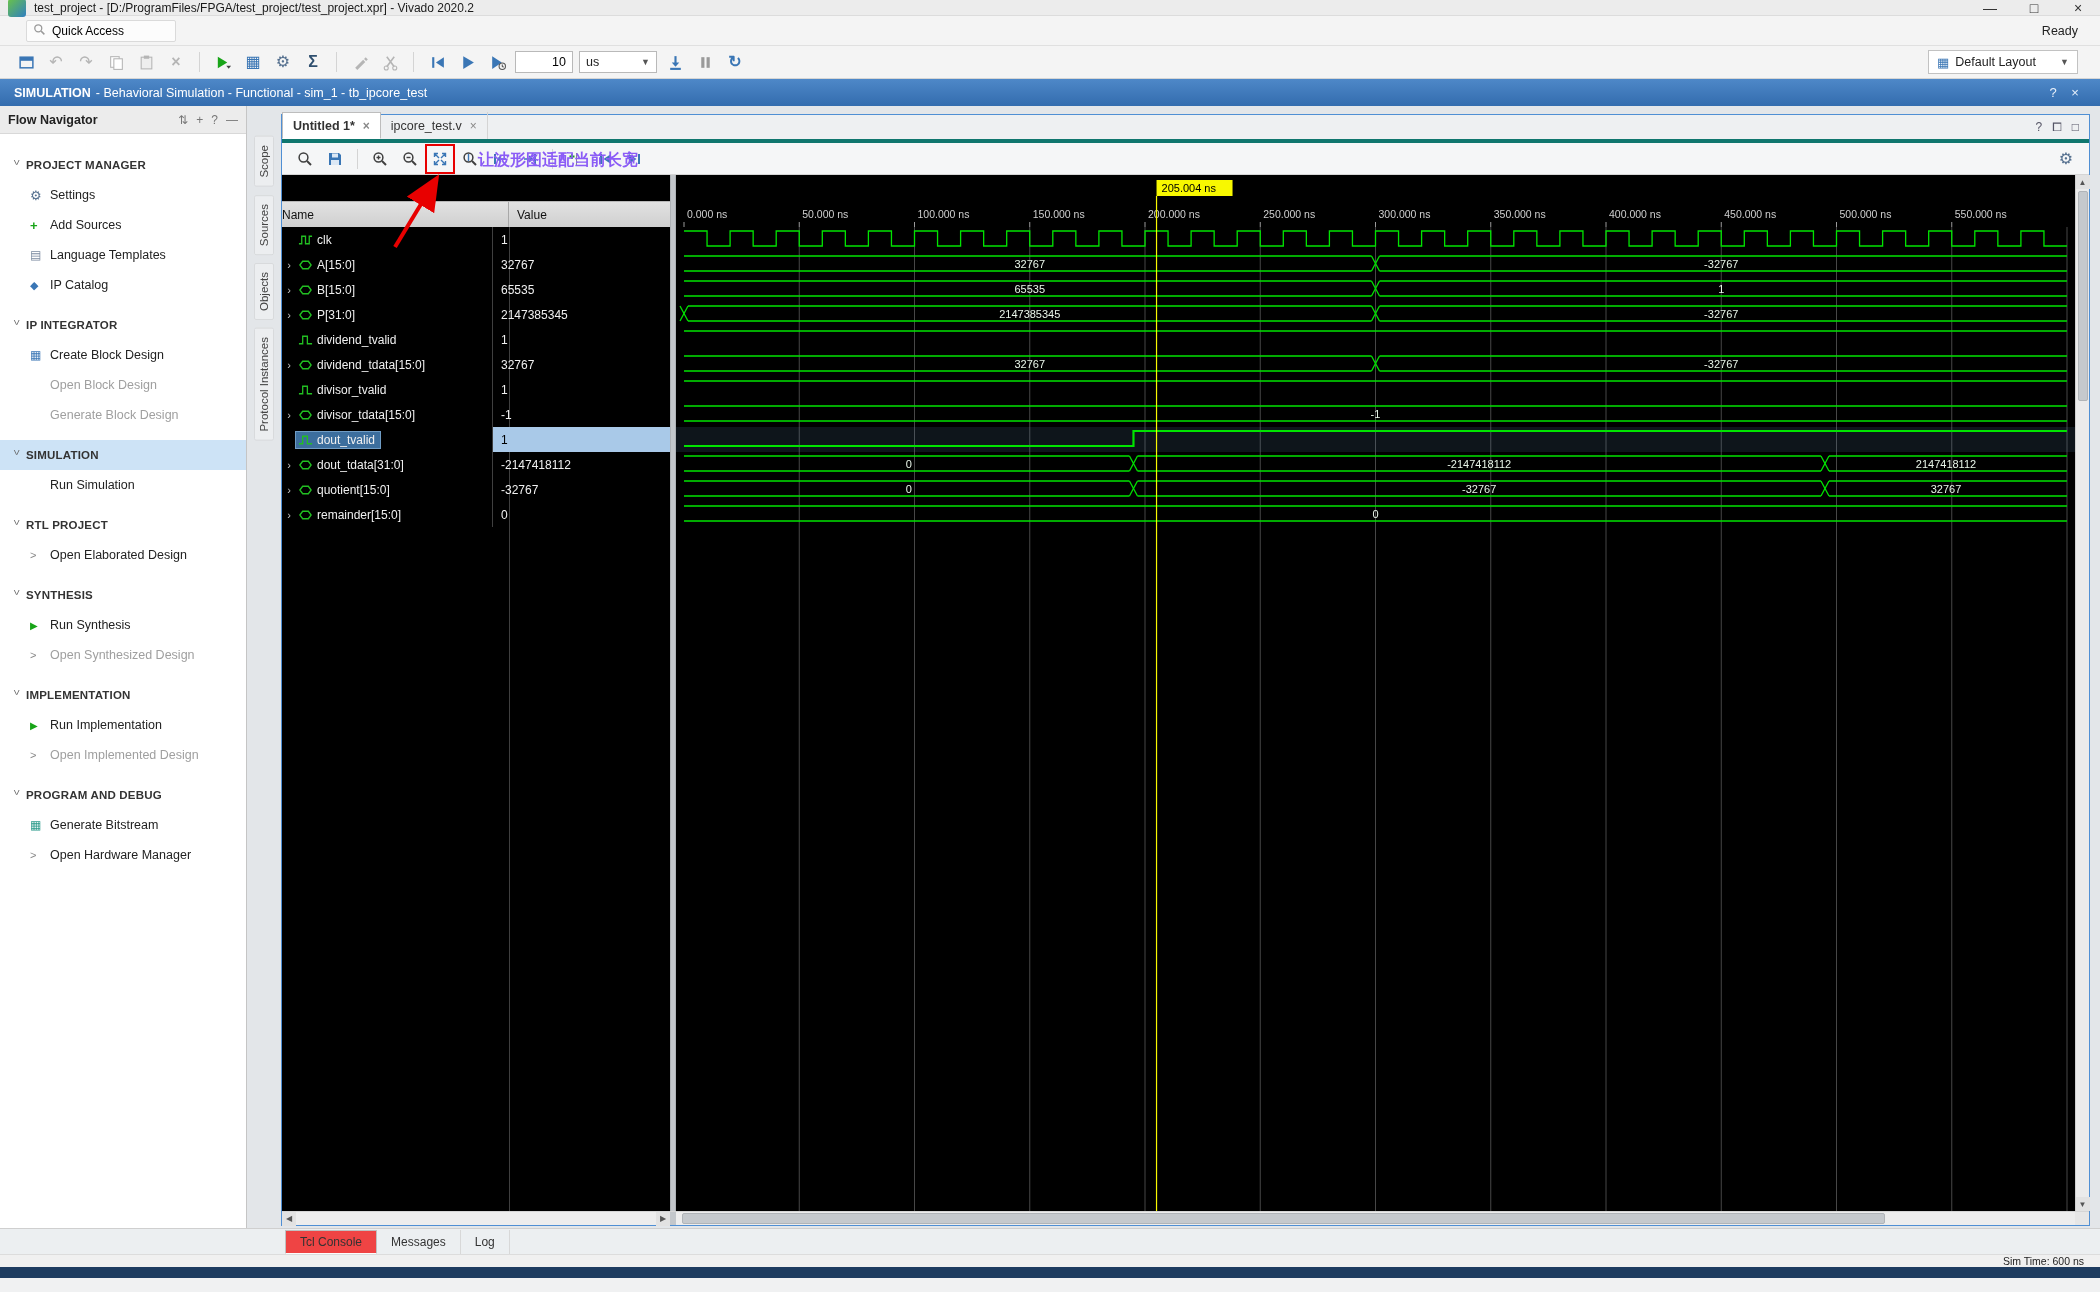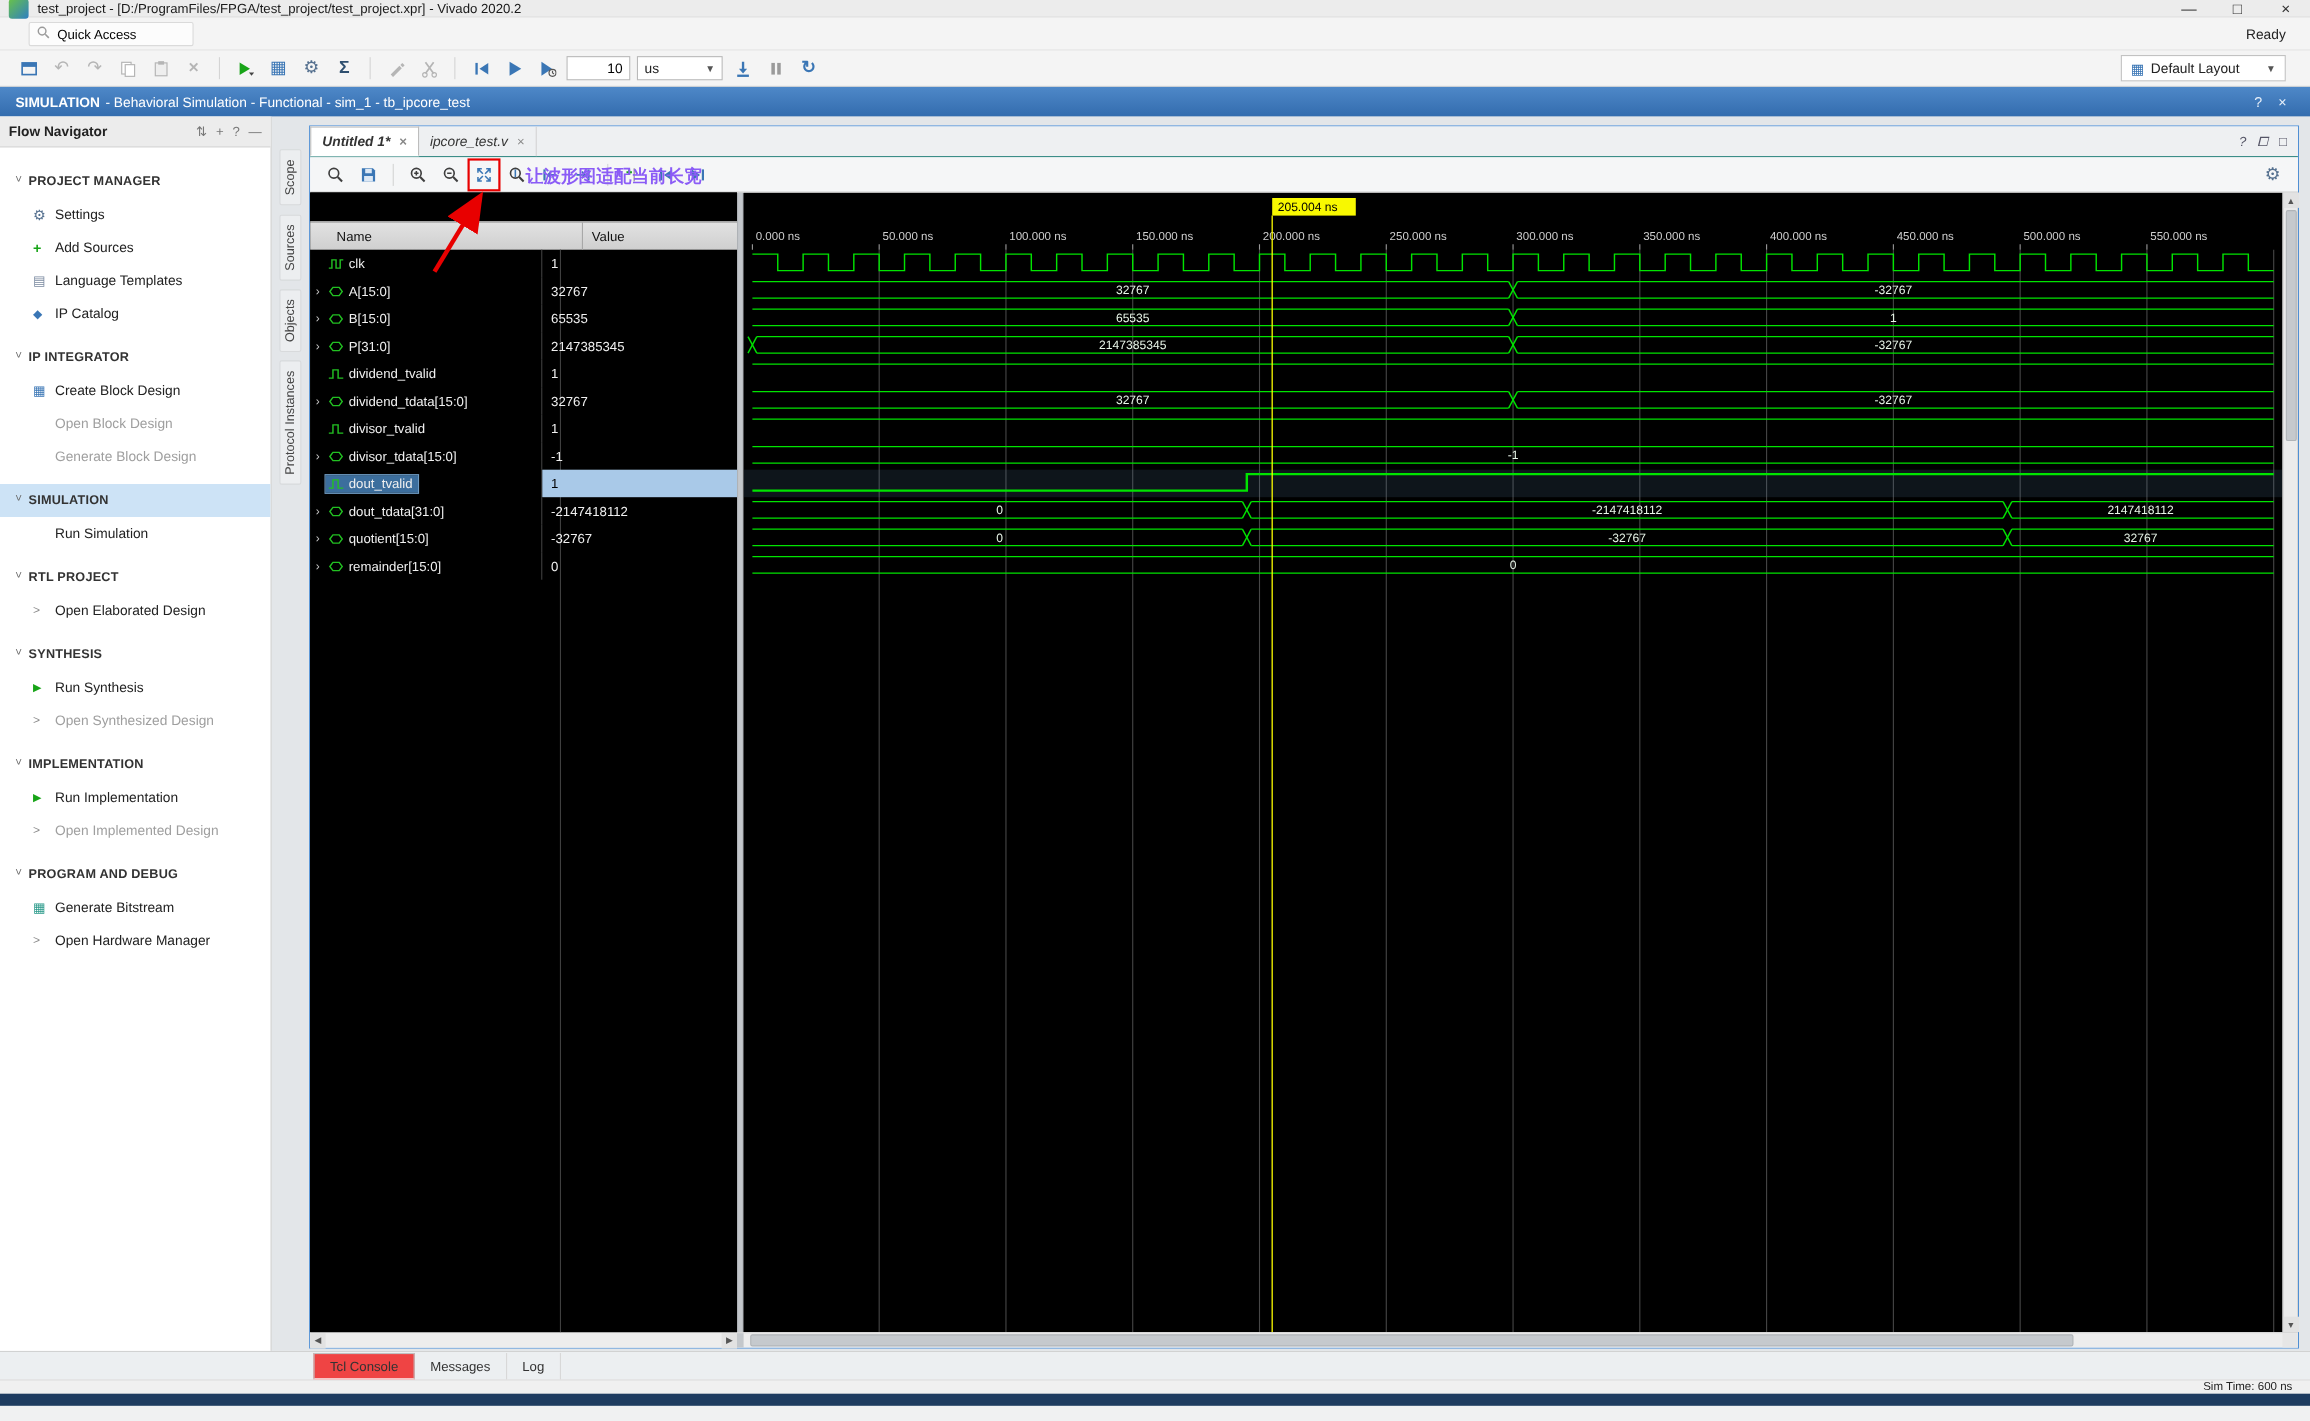--- a/index.html
+++ b/index.html
@@ -62,41 +62,41 @@
   .fn-item.dis{color:#9f9f9f;}
   .fn-ic{width:20px;display:flex;align-items:center;justify-content:flex-start;font-size:12px;}
 
   
   .mainarea{flex:1;background:#e3e6e9;display:flex;}
   .sidetabs{width:34px;padding-top:30px;display:flex;flex-direction:column;align-items:center;gap:8px;}
   .sidetab{writing-mode:vertical-rl;transform:rotate(180deg);font-size:11.5px;color:#444;
            padding:8px 3px;background:#eceef0;border:1px solid #d8dadc;border-radius:2px;}
   .wavewin{position:relative;width:1809px;height:1112px;margin:8px 8px 2px 0;background:#fff;
            border:1px solid #4f8fd4;display:flex;flex-direction:column;}
-  .wtabs{height:28px;background:#eef0f2;display:flex;align-items:flex-end;border-bottom:1px solid #0f766e;font-style:italic;}
+  .wtabs{height:28px;background:#eef0f2;display:flex;align-items:flex-end;border-bottom:4px solid #0f766e;}
   .wtab{height:27px;display:flex;align-items:center;gap:8px;padding:0 10px;font-size:12.5px;color:#333;
         border-right:1px solid #d4d4d4;}
   .wtab.active{background:#fff;border:1px solid #bdbdbd;border-bottom:1px solid #fff;font-weight:bold;}
   .wtab-close{color:#888;font-size:12px;}
   .wtab-right{margin-left:auto;display:flex;gap:10px;padding-right:10px;color:#556;font-size:12px;align-items:center;height:100%;}
   .wtoolbar{position:relative;height:32px;background:#f5f6f7;border-bottom:1px solid #d5d5d5;
             display:flex;align-items:center;padding:0 10px;gap:4px;}
   .wico{width:26px;height:26px;display:flex;align-items:center;justify-content:center;position:relative;}
   .wico svg{width:16px;height:16px;}
   .wico.redbox{outline:2px solid #e80000;outline-offset:0px;}
   .annot{position:absolute;left:196px;top:7px;color:#8b5cf6;font-weight:bold;font-size:16px;
          white-space:nowrap;z-index:5;}
   .arrow-overlay{position:absolute;left:0;top:0;width:320px;height:220px;z-index:6;pointer-events:none;}
 
   .wbody{display:flex;height:1036px;background:#000;}
   .leftpanel{position:relative;width:388px;display:flex;flex-direction:column;background:#000;}
   .leftpanel::after{content:"";position:absolute;left:227px;top:52px;bottom:0;width:1px;background:#3f3f3f;}
   .lp-topstrip{height:26px;background:#000;}
   .lp-header{height:26px;display:flex;background:linear-gradient(#e2e2e2,#cfcfcf);border-top:1px solid #b8b8b8;}
-  .lp-hname{width:248px;border-right:1px solid #a8a8a8;display:flex;align-items:center;padding-left:24px;
+  .lp-hname{width:227px;border-right:1px solid #a8a8a8;display:flex;align-items:center;padding-left:0;
             font-size:12px;color:#111;}
   .lp-hvalue{flex:1;display:flex;align-items:center;padding-left:8px;font-size:12px;color:#111;}
   #name-rows{position:relative;z-index:1;}
   .sig-row{display:flex;height:25px;align-items:stretch;}
   .sig-name{width:211px;border-right:1px solid #3f3f3f;display:flex;align-items:center;overflow:hidden;}
   .sig-exp{width:14px;text-align:center;color:#c8c8c8;font-size:11px;}
   .sig-sel-wrap{display:flex;align-items:center;gap:4px;padding:1px 5px 1px 2px;}
   .sig-ic{display:flex;align-items:center;}
   .sig-ic svg{width:15px;height:12px;}
   .sig-label{color:#f0f0f0;font-size:12px;white-space:nowrap;}

